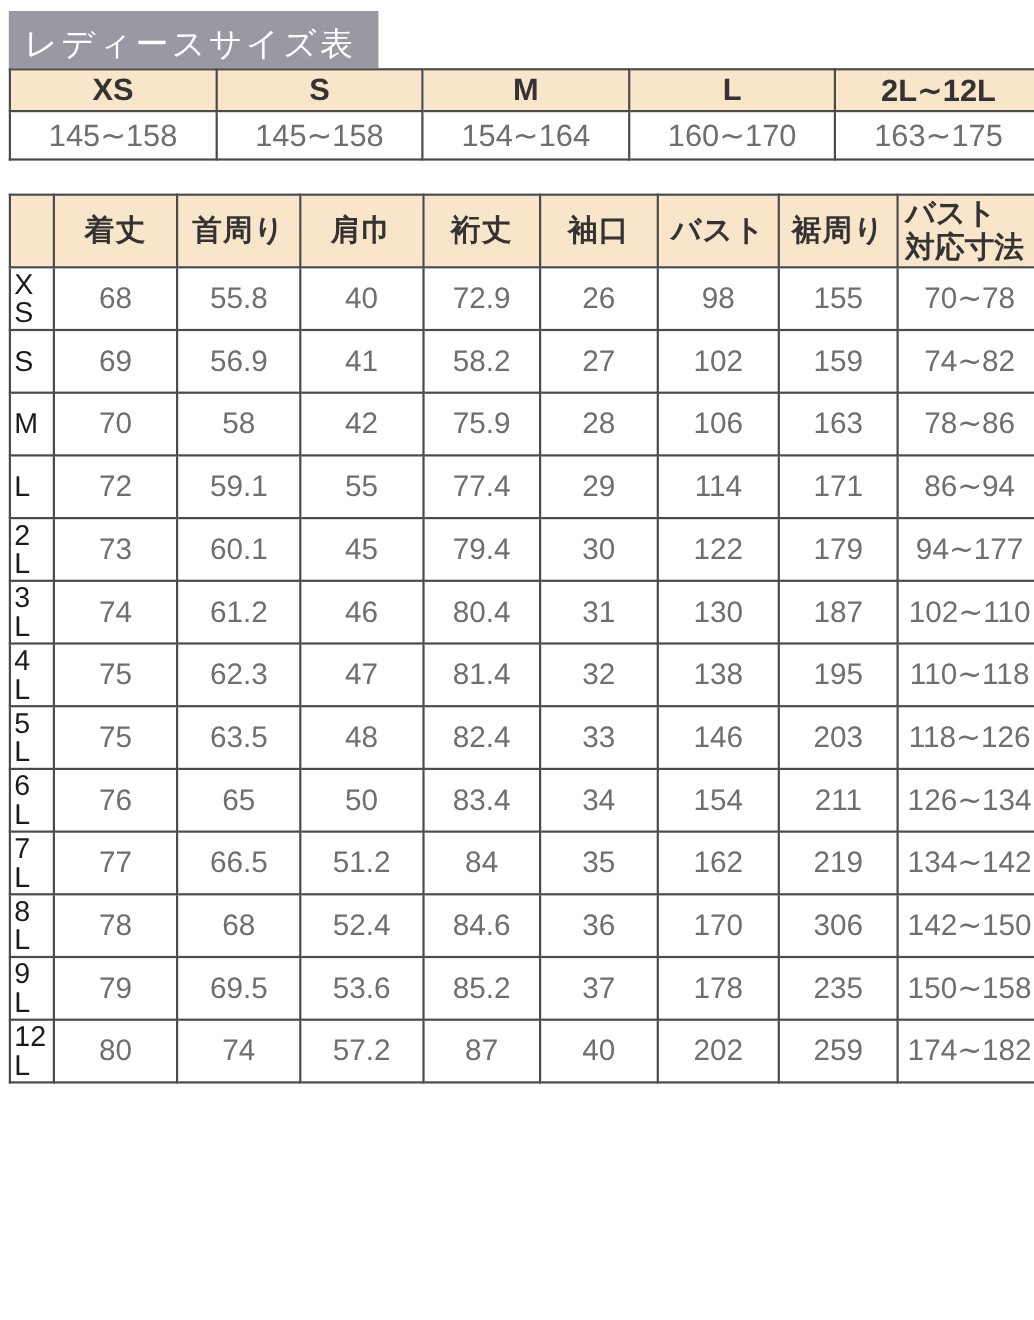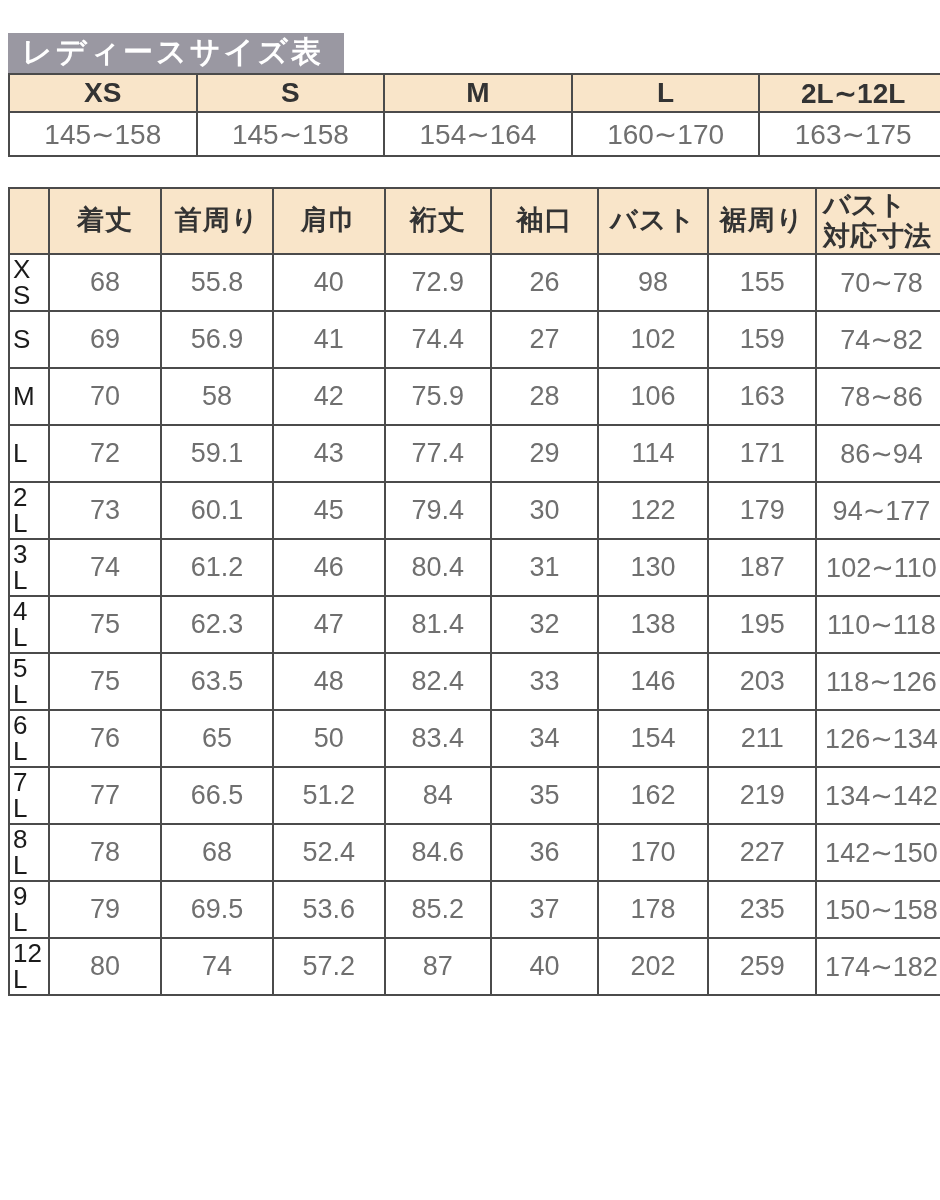--- a/index.html
+++ b/index.html
@@ -11,28 +11,28 @@
     font-family: "Liberation Sans", "DejaVu Sans", sans-serif;
     overflow: hidden;
   }
   .page {
     width: 940px;
     height: 1200px;
     position: relative;
   }
   .title-bar {
     display: inline-block;
-    margin: 33px 0 0 8px;
+    margin: 10px 0 0 8px;
     background: var(--title-bg, #9a98a2);
     color: #ffffff;
     font-size: 30px;
-    font-weight: bold;
+    font-weight: normal;
     letter-spacing: 3px;
     line-height: 1;
-    padding: 4px 20px 6px 14px;
+    padding: 16px 20px 6px 14px;
   }
   .subtitle {
     margin: 18px 0 6px 10px;
     font-size: 27px;
     font-weight: bold;
     color: #111111;
     line-height: 1;
     letter-spacing: 1px;
   }
   table {
@@ -162,42 +162,42 @@
           <td>26</td>
           <td>98</td>
           <td>155</td>
           <td>70∼78</td>
         </tr>
         <tr>
           <th class="row-label">S</th>
           <td>69</td>
           <td>56.9</td>
           <td>41</td>
-          <td>74.4</td>
+          <td>58.2</td>
           <td>27</td>
           <td>102</td>
           <td>159</td>
           <td>74∼82</td>
         </tr>
         <tr>
           <th class="row-label">M</th>
           <td>70</td>
           <td>58</td>
           <td>42</td>
           <td>75.9</td>
           <td>28</td>
           <td>106</td>
           <td>163</td>
           <td>78∼86</td>
         </tr>
         <tr>
           <th class="row-label">L</th>
           <td>72</td>
           <td>59.1</td>
-          <td>43</td>
+          <td>55</td>
           <td>77.4</td>
           <td>29</td>
           <td>114</td>
           <td>171</td>
           <td>86∼94</td>
         </tr>
         <tr>
           <th class="row-label">2
 L</th>
           <td>73</td>
@@ -271,21 +271,21 @@
         </tr>
         <tr>
           <th class="row-label">8
 L</th>
           <td>78</td>
           <td>68</td>
           <td>52.4</td>
           <td>84.6</td>
           <td>36</td>
           <td>170</td>
-          <td>227</td>
+          <td>306</td>
           <td>142∼150</td>
         </tr>
         <tr>
           <th class="row-label">9
 L</th>
           <td>79</td>
           <td>69.5</td>
           <td>53.6</td>
           <td>85.2</td>
           <td>37</td>

